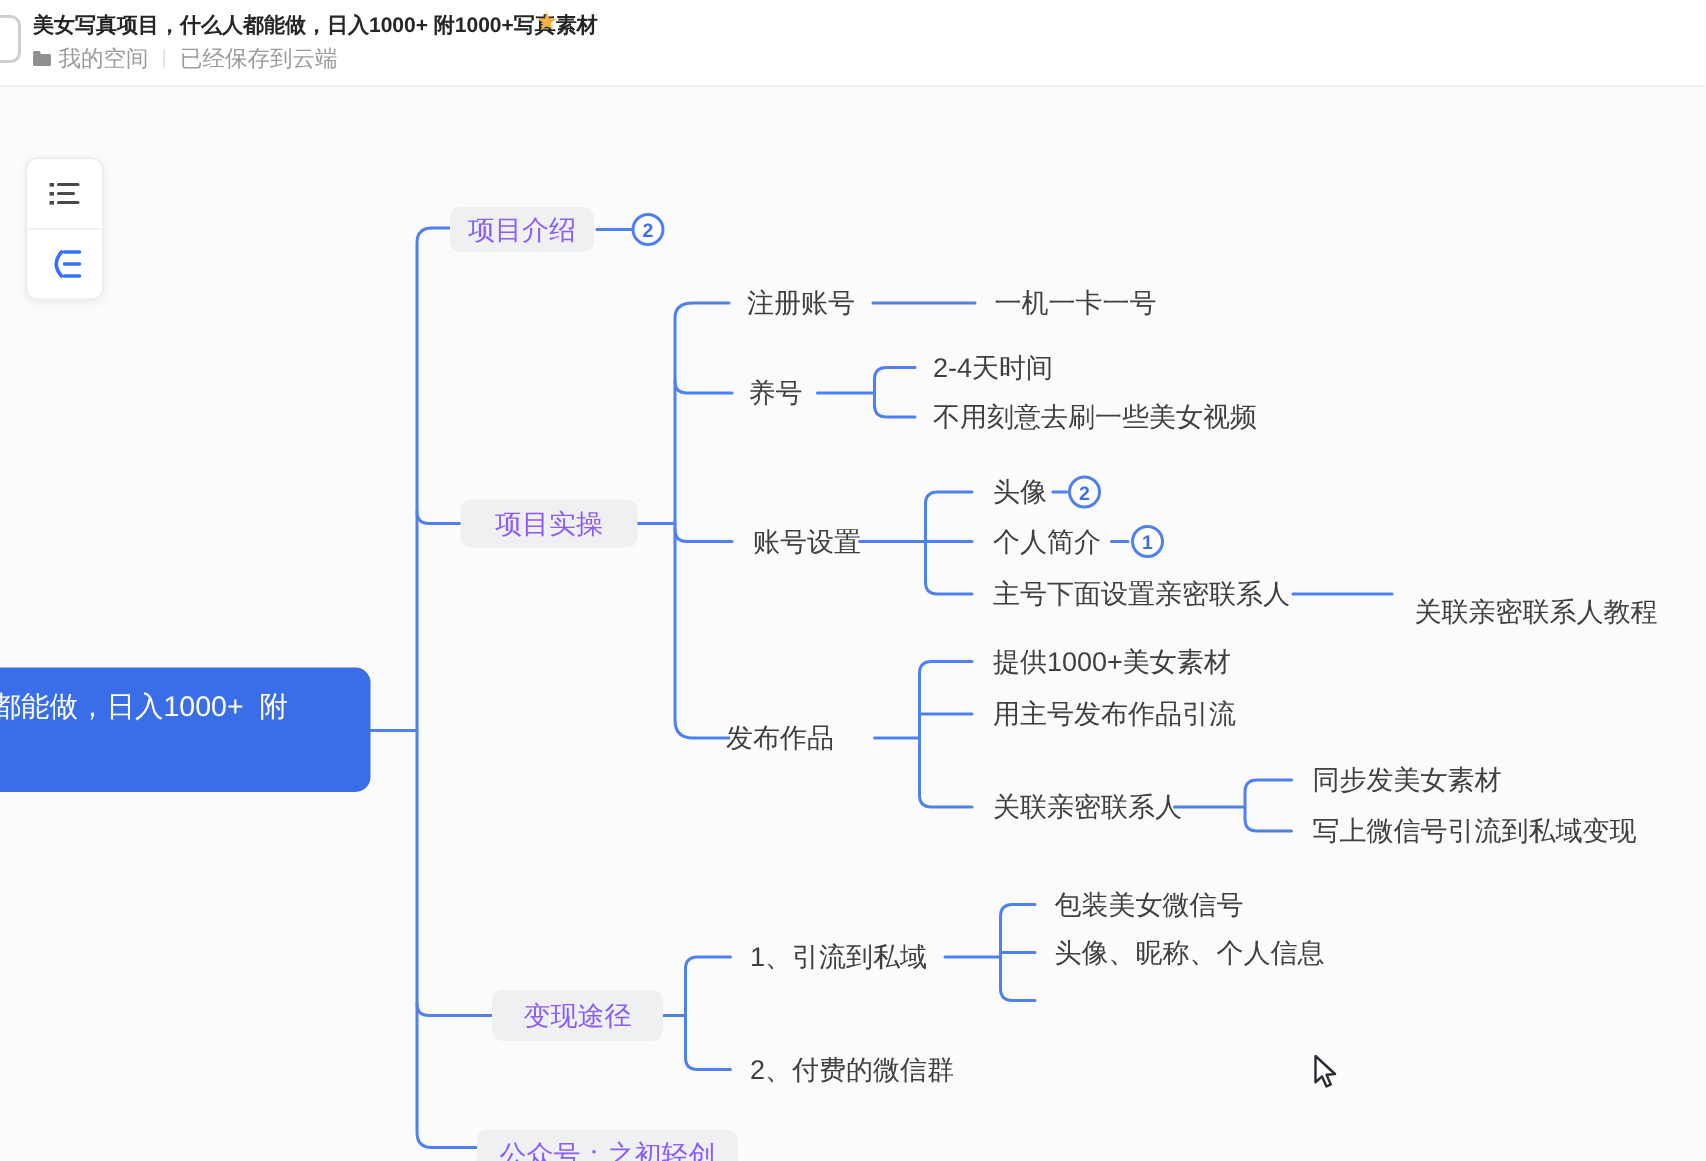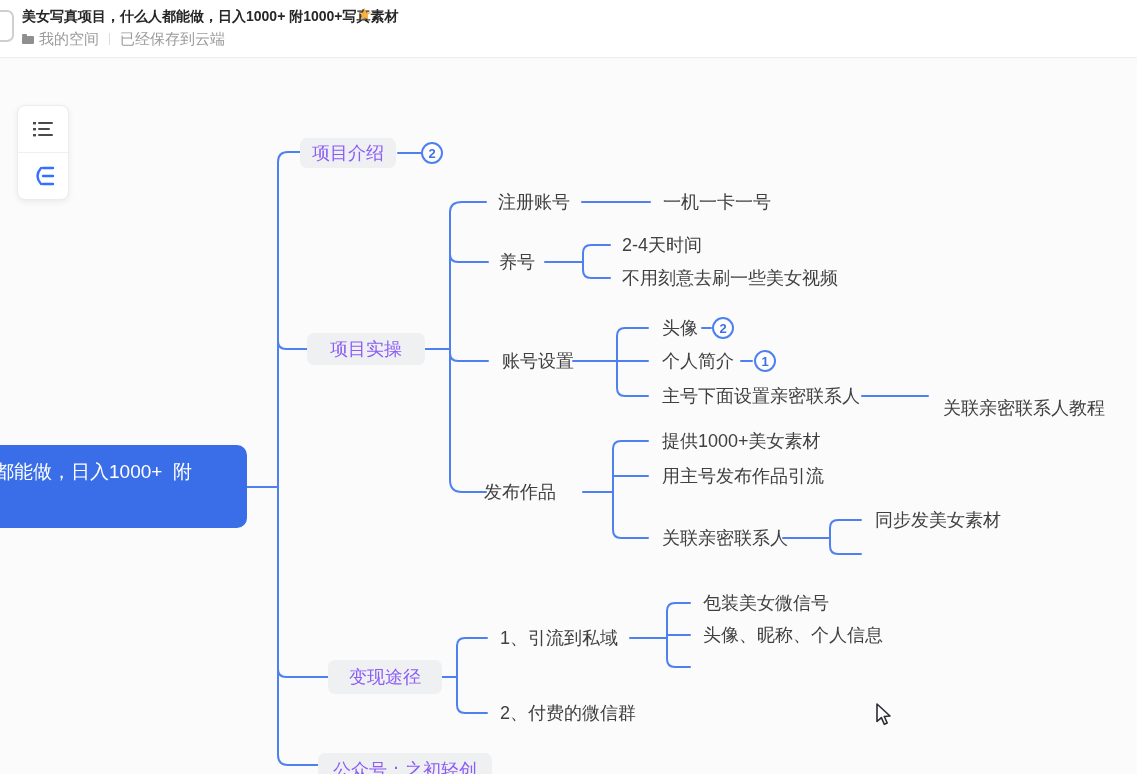--- a/index.html
+++ b/index.html
@@ -167,20 +167,21 @@
   <div class="text-node" style="left:502px;top:304px;">账号设置</div>
   <div class="text-node" style="left:662px;top:271px;">头像</div>
   <div class="text-node" style="left:662px;top:304px;">个人简介</div>
   <div class="text-node" style="left:662px;top:339px;">主号下面设置亲密联系人</div>
   <div class="text-node" style="left:943px;top:339px;margin-top:12px;">关联亲密联系人教程</div>
   <div class="text-node" style="left:484px;top:435px;">发布作品</div>
   <div class="text-node" style="left:662px;top:384px;">提供1000+美女素材</div>
   <div class="text-node" style="left:662px;top:419px;">用主号发布作品引流</div>
   <div class="text-node" style="left:662px;top:481px;">关联亲密联系人</div>
   <div class="text-node" style="left:875px;top:463px;">同步发美女素材</div>
+  <div class="text-node" style="left:875px;top:497px;">写上微信号引流到私域变现</div>
 
   <div class="text-node" style="left:500px;top:581px;">1、引流到私域</div>
   <div class="text-node" style="left:703px;top:546px;">包装美女微信号</div>
   <div class="text-node" style="left:703px;top:578px;">头像、昵称、个人信息</div>
   <div class="text-node" style="left:500px;top:656px;">2、付费的微信群</div>
 
   <svg class="cursor" width="18" height="24" viewBox="0 0 18 24">
     <path d="M1,1 L1,18.5 L5.4,14.6 L8.3,21.3 L11.2,20 L8.3,13.5 L14,13 Z" fill="#ffffff" stroke="#2b2b33" stroke-width="1.6" stroke-linejoin="round"></path>
   </svg>
 </div>

